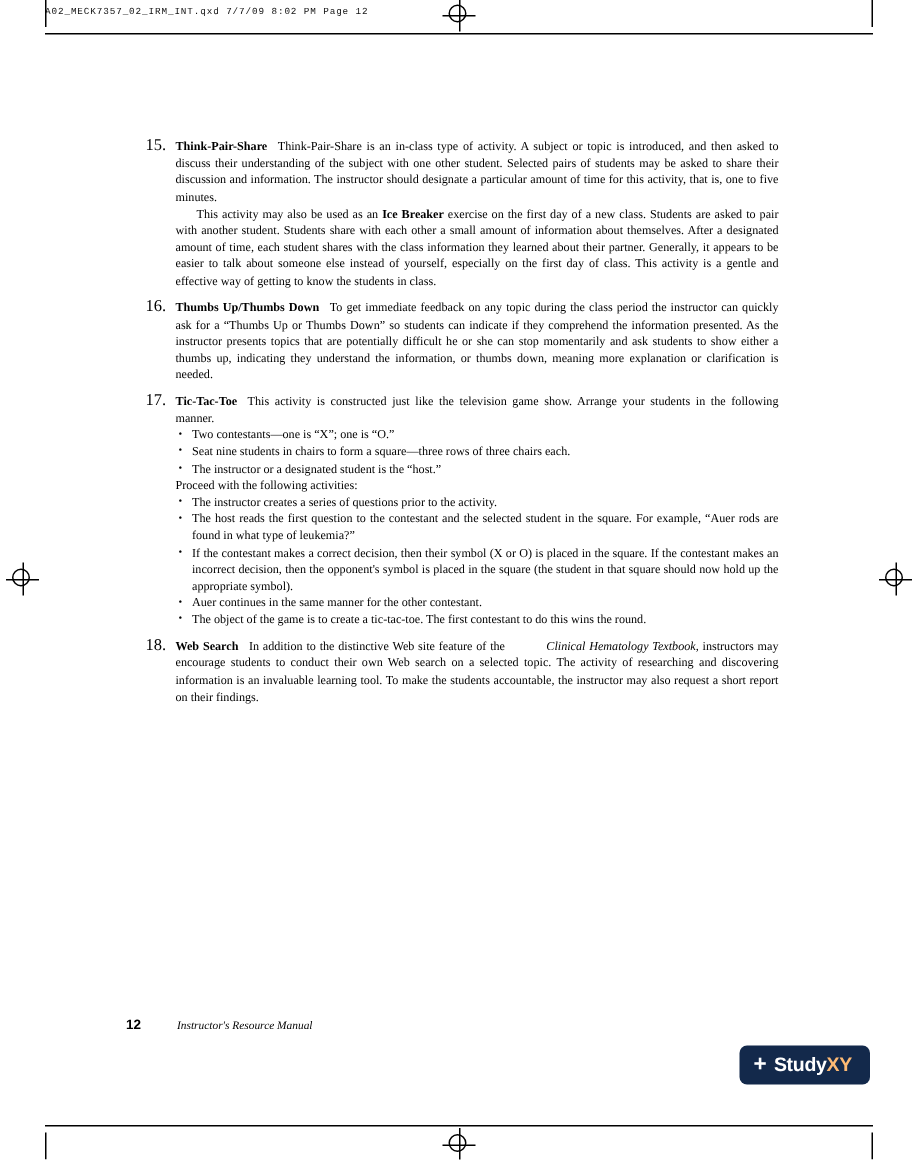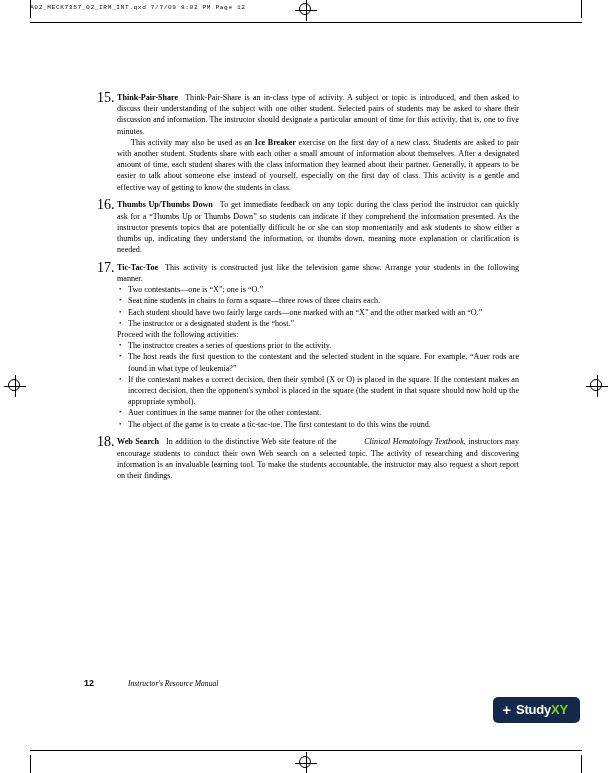--- a/index.html
+++ b/index.html
@@ -97,21 +97,21 @@
     position: relative;
     padding-left: 20px;
     margin-bottom: 6.5px;
   }
   .item .num {
     position: absolute;
     left: 0;
     top: 0;
     width: 15px;
     text-align: left;
-    font-size: 14px;
+    font-size: 11px;
   }
   .para {
     margin: 0;
     text-align: justify;
     text-justify: inter-word;
   }
   .para + .para {
     text-indent: 14px;
     margin-top: 0;
   }
@@ -159,21 +159,21 @@
   .folio {
     position: absolute;
     left: 84px;
     bottom: 85px;
     font-size: 9px;
     font-weight: bold;
     font-family: "Liberation Sans", sans-serif;
   }
   .footer-title {
     position: absolute;
-    left: 128px;
+    left: 118px;
     bottom: 85px;
     font-size: 7.6px;
     font-style: italic;
   }
 
   
   .badge {
     position: absolute;
     right: 32px;
     bottom: 50px;
@@ -189,21 +189,21 @@
     font-weight: bold;
     letter-spacing: -0.2px;
   }
   .badge .plus {
     font-size: 15px;
     font-weight: bold;
     line-height: 1;
     color: #ffffff;
   }
   .badge .xy {
-    color: #84cc16;
+    color: #fdba74;
   }
 </style>
 </head>
 <body>
 
 <div class="page-header-slug">A02_MECK7357_02_IRM_INT.qxd   7/7/09   8:02 PM   Page 12</div>
 <div class="rule-top"></div>
 <div class="rule-bottom"></div>
 
 <div class="crop-v" style="left:30px; top:0; height:18px;"></div>
@@ -236,21 +236,20 @@
     <span class="num">16.</span>
     <p class="para"><b class="run-in">Thumbs Up/Thumbs Down</b><span class="gap"></span><span>To get immediate feedback on any topic during the class period the instructor can quickly ask for a “Thumbs Up or Thumbs Down” so students can indicate if they comprehend the information presented. As the instructor presents topics that are potentially difficult he or she can stop momentarily and ask students to show either a thumbs up, indicating they understand the information, or thumbs down, meaning more explanation or clarification is needed.</span></p>
   </div>
 
   <div class="item">
     <span class="num">17.</span>
     <p class="para"><b class="run-in">Tic-Tac-Toe</b><span class="gap"></span><span>This activity is constructed just like the television game show. Arrange your students in the following manner.</span></p>
     <ul class="bullets">
       <li>Two contestants—one is “X”; one is “O.”</li>
       <li>Seat nine students in chairs to form a square—three rows of three chairs each.</li>
-      <li>Each student should have two fairly large cards—one marked with an “X” and the other marked with an “O.”</li>
       <li>The instructor or a designated student is the “host.”</li>
     </ul>
     <p class="lead-in">Proceed with the following activities:</p>
     <ul class="bullets">
       <li>The instructor creates a series of questions prior to the activity.</li>
       <li>The host reads the first question to the contestant and the selected student in the square. For example, “Auer rods are found in what type of leukemia?”</li>
       <li>If the contestant makes a correct decision, then their symbol (X or O) is placed in the square. If the contestant makes an incorrect decision, then the opponent's symbol is placed in the square (the student in that square should now hold up the appropriate symbol).</li>
       <li>Auer continues in the same manner for the other contestant.</li>
       <li>The object of the game is to create a tic-tac-toe. The first contestant to do this wins the round.</li>
     </ul>

